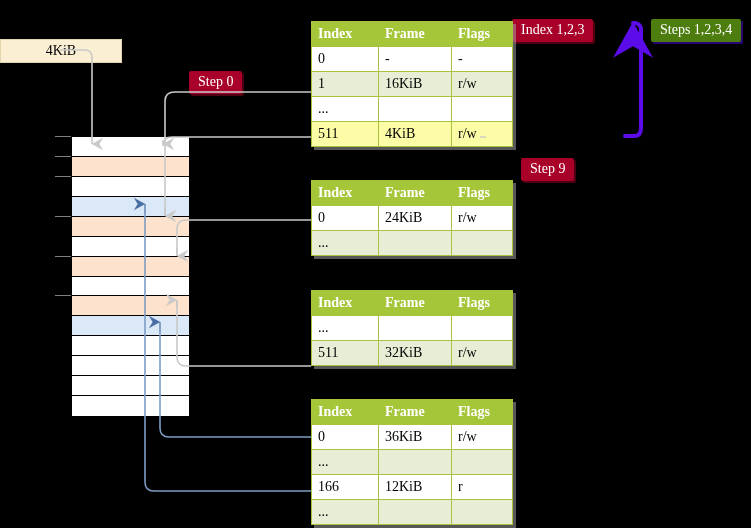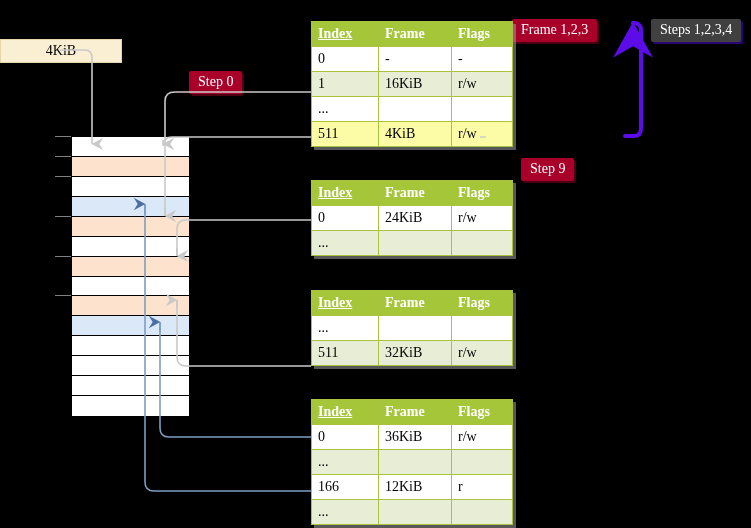--- a/index.html
+++ b/index.html
@@ -14,21 +14,21 @@
   .badge{
     position:absolute;
     font-family:"Liberation Serif", serif;
     font-size:14px;
     line-height:1;
     padding:4px 9px 5px 9px;
     white-space:nowrap;
     border-radius:2px;
   }
   .badge.red{background:#a80029;color:#ffffff;box-shadow:2px 2px 0 #4d0012;}
-  .badge.blue{background:#404040;color:#ffffff;box-shadow:2px 2px 0 #2a0575;}
+  .badge.blue{background:#4d7c0f;color:#ffffff;box-shadow:2px 2px 0 #2a0575;}
 
   .memlabel{
     position:absolute;
     background:#fbefd3;
     border:1px solid #e4d5ad;
     font-size:14px;
     line-height:1;
     display:flex;align-items:center;justify-content:center;
     color:#000;
   }
@@ -51,21 +51,21 @@
   }
   .ptable th{
     background:#a6c639;
     color:#ffffff;
     font-weight:bold;
     font-size:14px;
   }
   .ptable td.c-idx{width:54px;}
   .ptable td.c-frm{width:60px;}
   .ptable td.c-flg{width:48px;}
-  .ptable th.c-idx{width:54px;text-decoration:underline;}
+  .ptable th.c-idx{width:54px;}
   .ptable th.c-frm{width:60px;}
   .ptable th.c-flg{width:48px;}
   tr.alt td{background:#e8eed5;}
   tr.hl td{background:#fcfba6;}
 
   
   .memcol{
     position:absolute;
     background:#ffffff;
     border:1px solid #000;
@@ -89,21 +89,21 @@
 <body>
 
 <div class="stage">
 
   <div class="memlabel" id="memlabel" style="left: 0px; top: 39px; width: 120px; height: 22px;">
       <span>4KiB</span>
     </div>
 
   <div id="badges">
       <div class="badge red" style="left: 189px; top: 41px; margin-top: 30px;">Step 0</div>
-      <div class="badge red" style="left: 512px; top: 19px;">Frame 1,2,3</div>
+      <div class="badge red" style="left: 512px; top: 19px;">Index 1,2,3</div>
       <div class="badge blue" style="left: 651px; top: 19px;">Steps 1,2,3,4</div>
       <div class="badge red" style="left: 521px; top: 158px;">Step 9</div>
     </div>
 
   <div class="memcol" id="memcol" style="left: 71px; top: 136px; width: 119px; height: 279px;">
       <div class="memrow" style="top: 0px; height: 19.93px;"></div>
       <div class="memrow" style="top: 19.93px; height: 19.93px; background: rgb(253, 227, 205);"></div>
       <div class="memrow" style="top: 39.86px; height: 19.93px;"></div>
       <div class="memrow" style="top: 59.79px; height: 19.93px; background: rgb(219, 232, 247);"></div>
       <div class="memrow" style="top: 79.72px; height: 19.93px; background: rgb(253, 227, 205);"></div>

